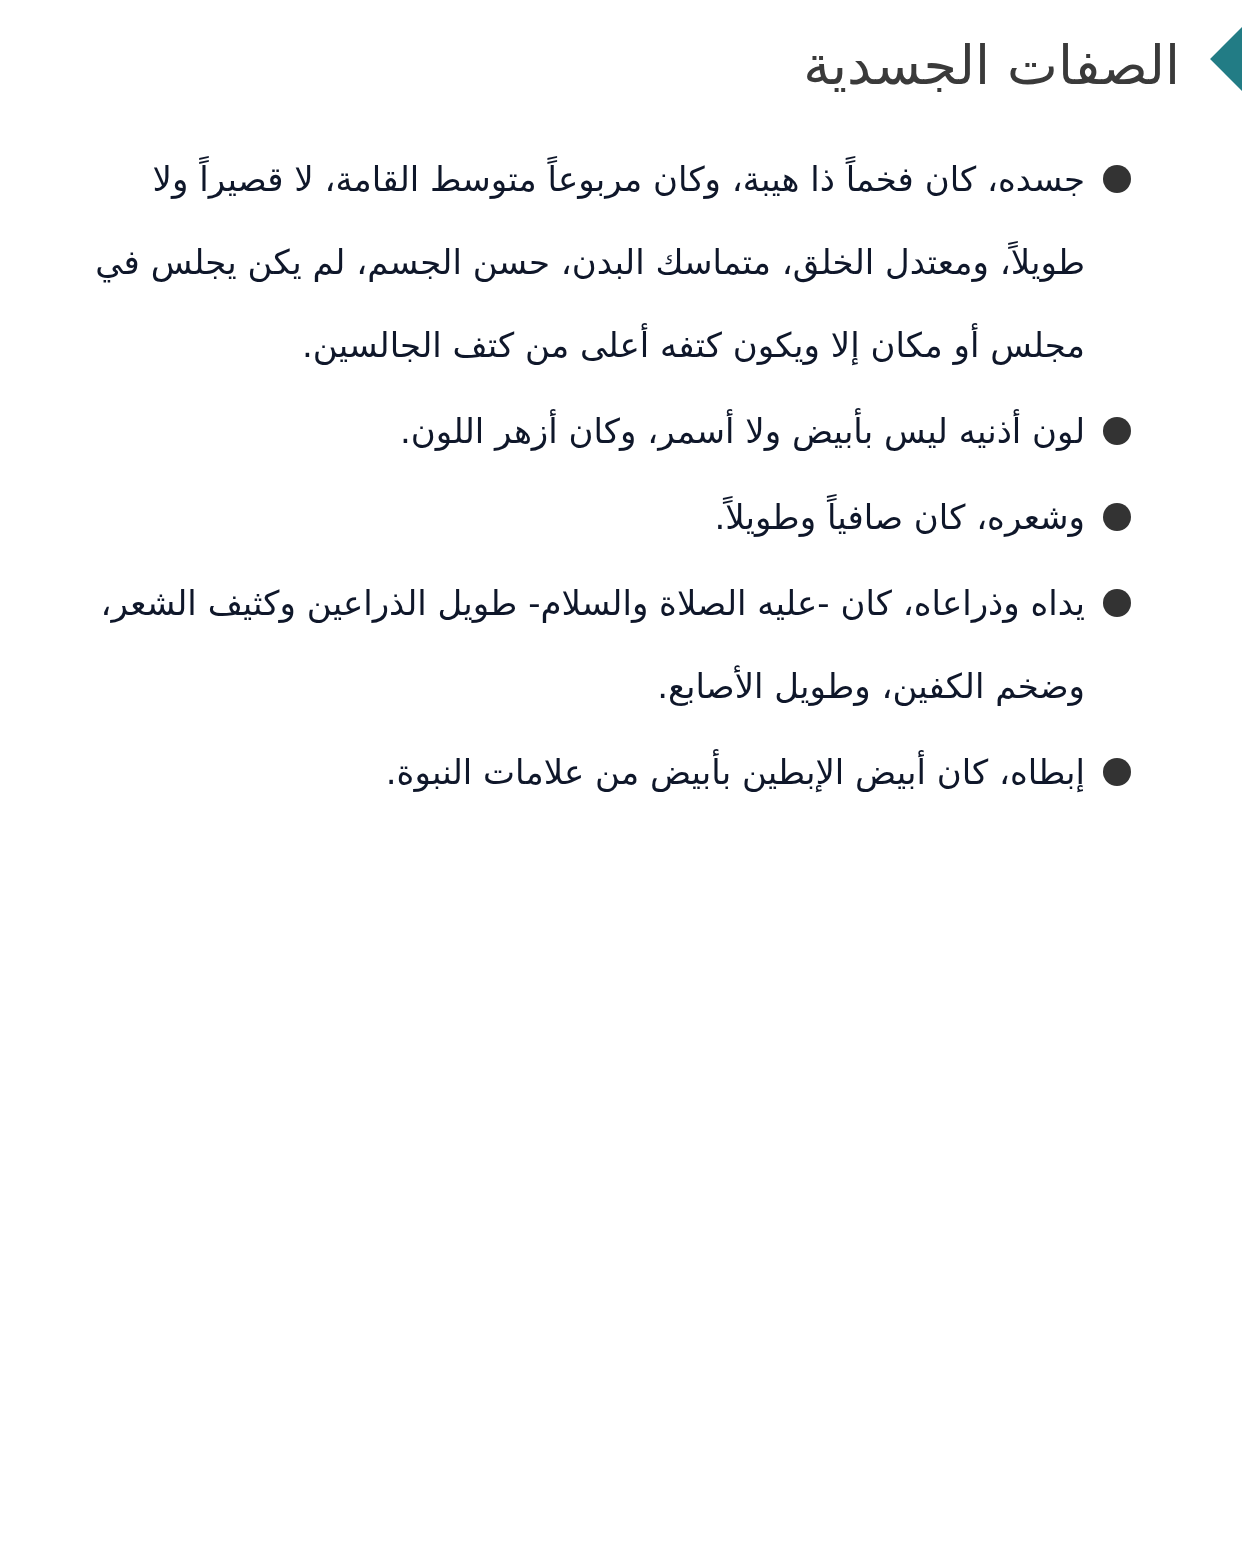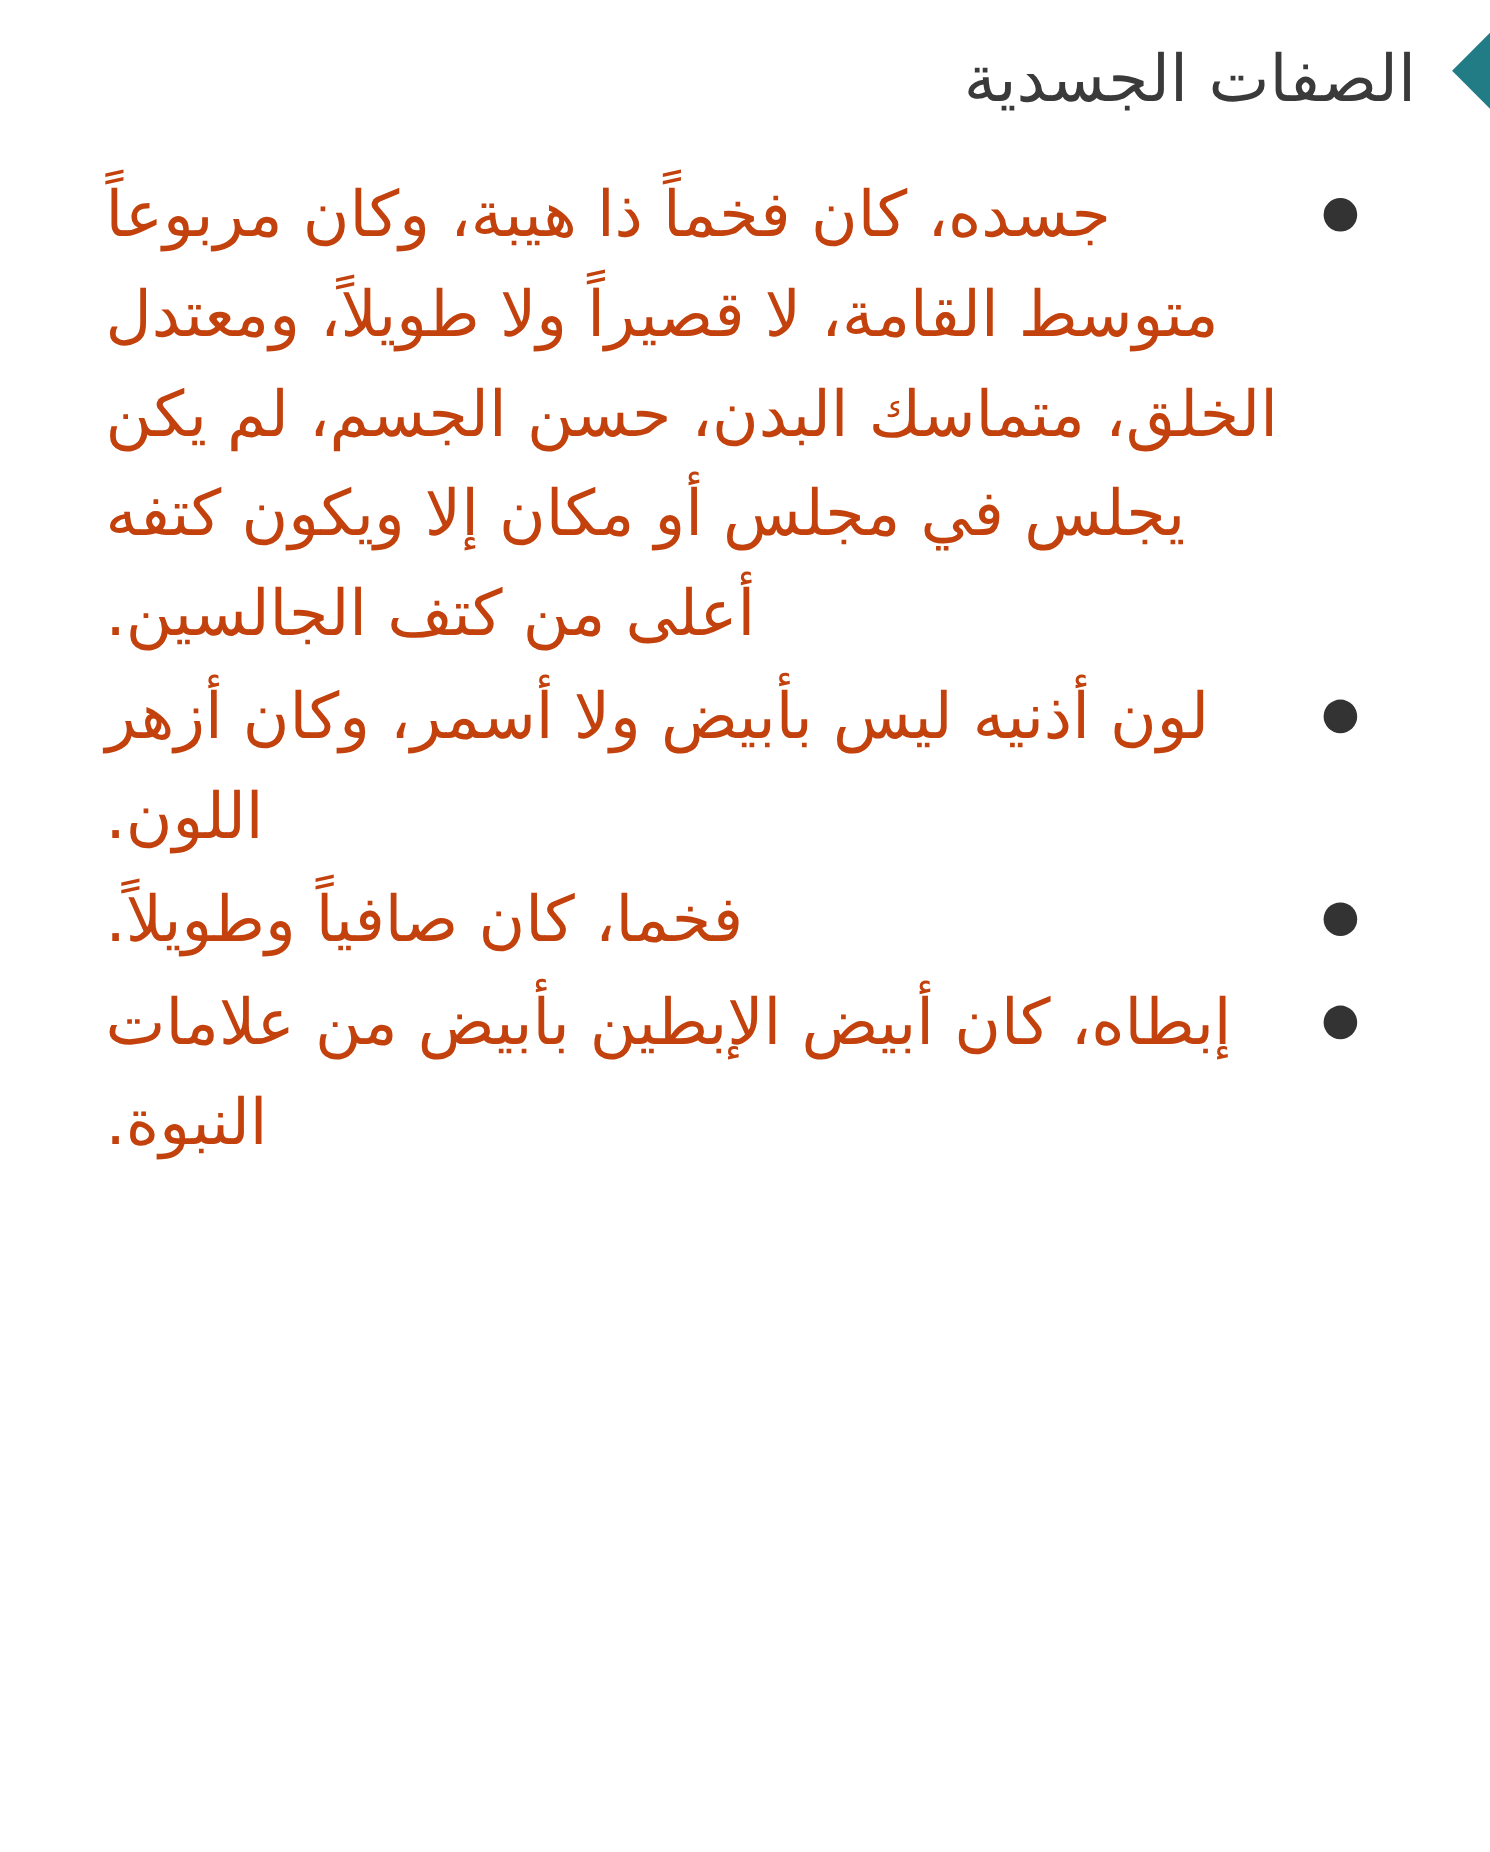--- a/index.html
+++ b/index.html
@@ -42,24 +42,24 @@
     letter-spacing: 0;
   }
   
   .bullet-list {
     list-style: none;
     margin: 22px 157px 0 88px;
     padding: 0;
   }
   .bullet-list li {
     position: relative;
-    font-size: 53px;
+    font-size: 34px;
     line-height: 83px;
-    text-align: left;
-    color: #c2410c;
+    text-align: right;
+    color: #0f172a;
     margin: 0 0 3px 0;
   }
   .bullet-list li::before {
     content: "";
     position: absolute;
     top: 27px;
     right: -46px;
     width: 28px;
     height: 28px;
     border-radius: 50%;
@@ -96,21 +96,22 @@
 <div class="page">
 
   <header class="header">
     <span class="diamond"></span>
     <h1 class="section-title">الصفات الجسدية</h1>
   </header>
 
   <ul class="bullet-list">
     <li>جسده، كان فخماً ذا هيبة، وكان مربوعاً متوسط القامة، لا قصيراً ولا طويلاً، ومعتدل الخلق، متماسك البدن، حسن الجسم، لم يكن يجلس في مجلس أو مكان إلا ويكون كتفه أعلى من كتف الجالسين.</li>
     <li>لون أذنيه ليس بأبيض ولا أسمر، وكان أزهر اللون.</li>
-    <li>فخما، كان صافياً وطويلاً.</li>
+    <li>وشعره، كان صافياً وطويلاً.</li>
+    <li>يداه وذراعاه، كان -عليه الصلاة والسلام- طويل الذراعين وكثيف الشعر، وضخم الكفين، وطويل الأصابع.</li>
     <li>إبطاه، كان أبيض الإبطين بأبيض من علامات النبوة.</li>
   </ul>
 
   <button class="fab">
     <span class="fab-glyph"></span>
   </button>
 
 </div>
 
 </body></html>

